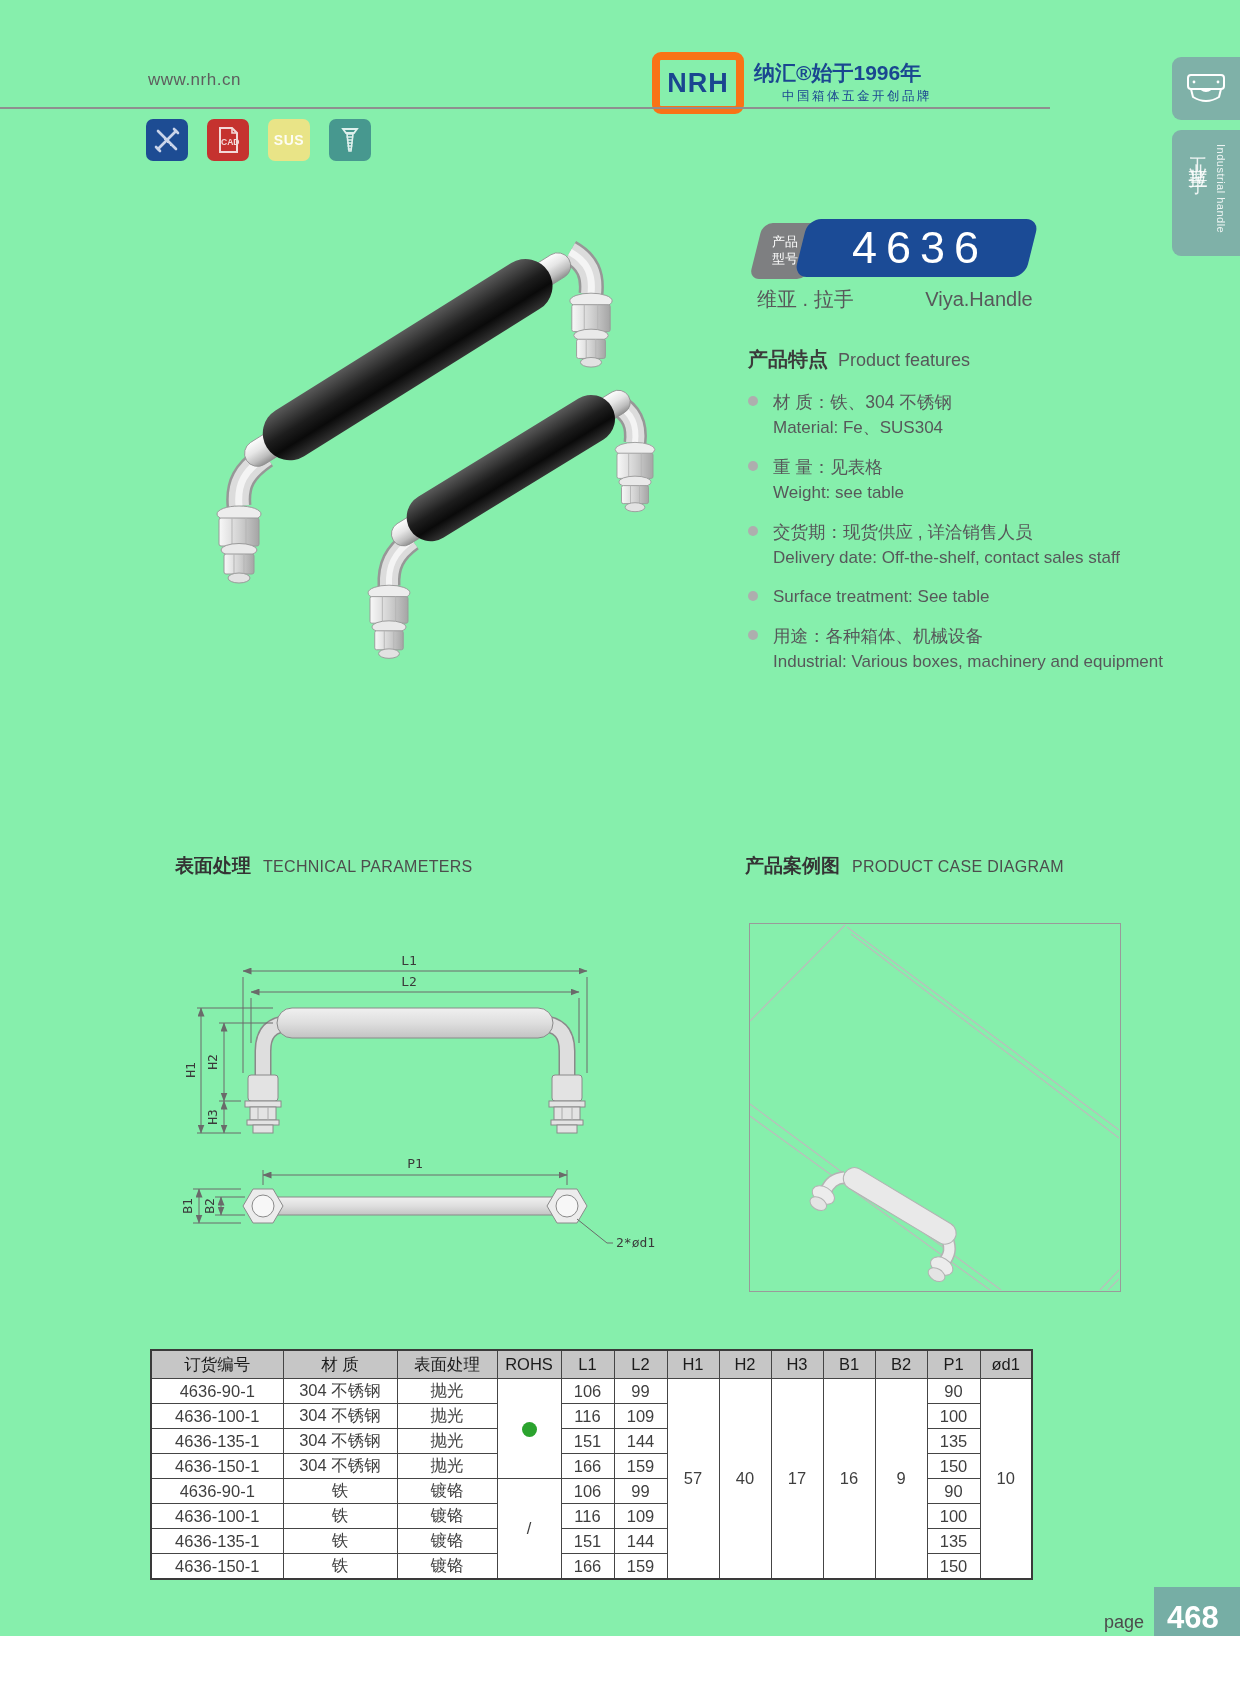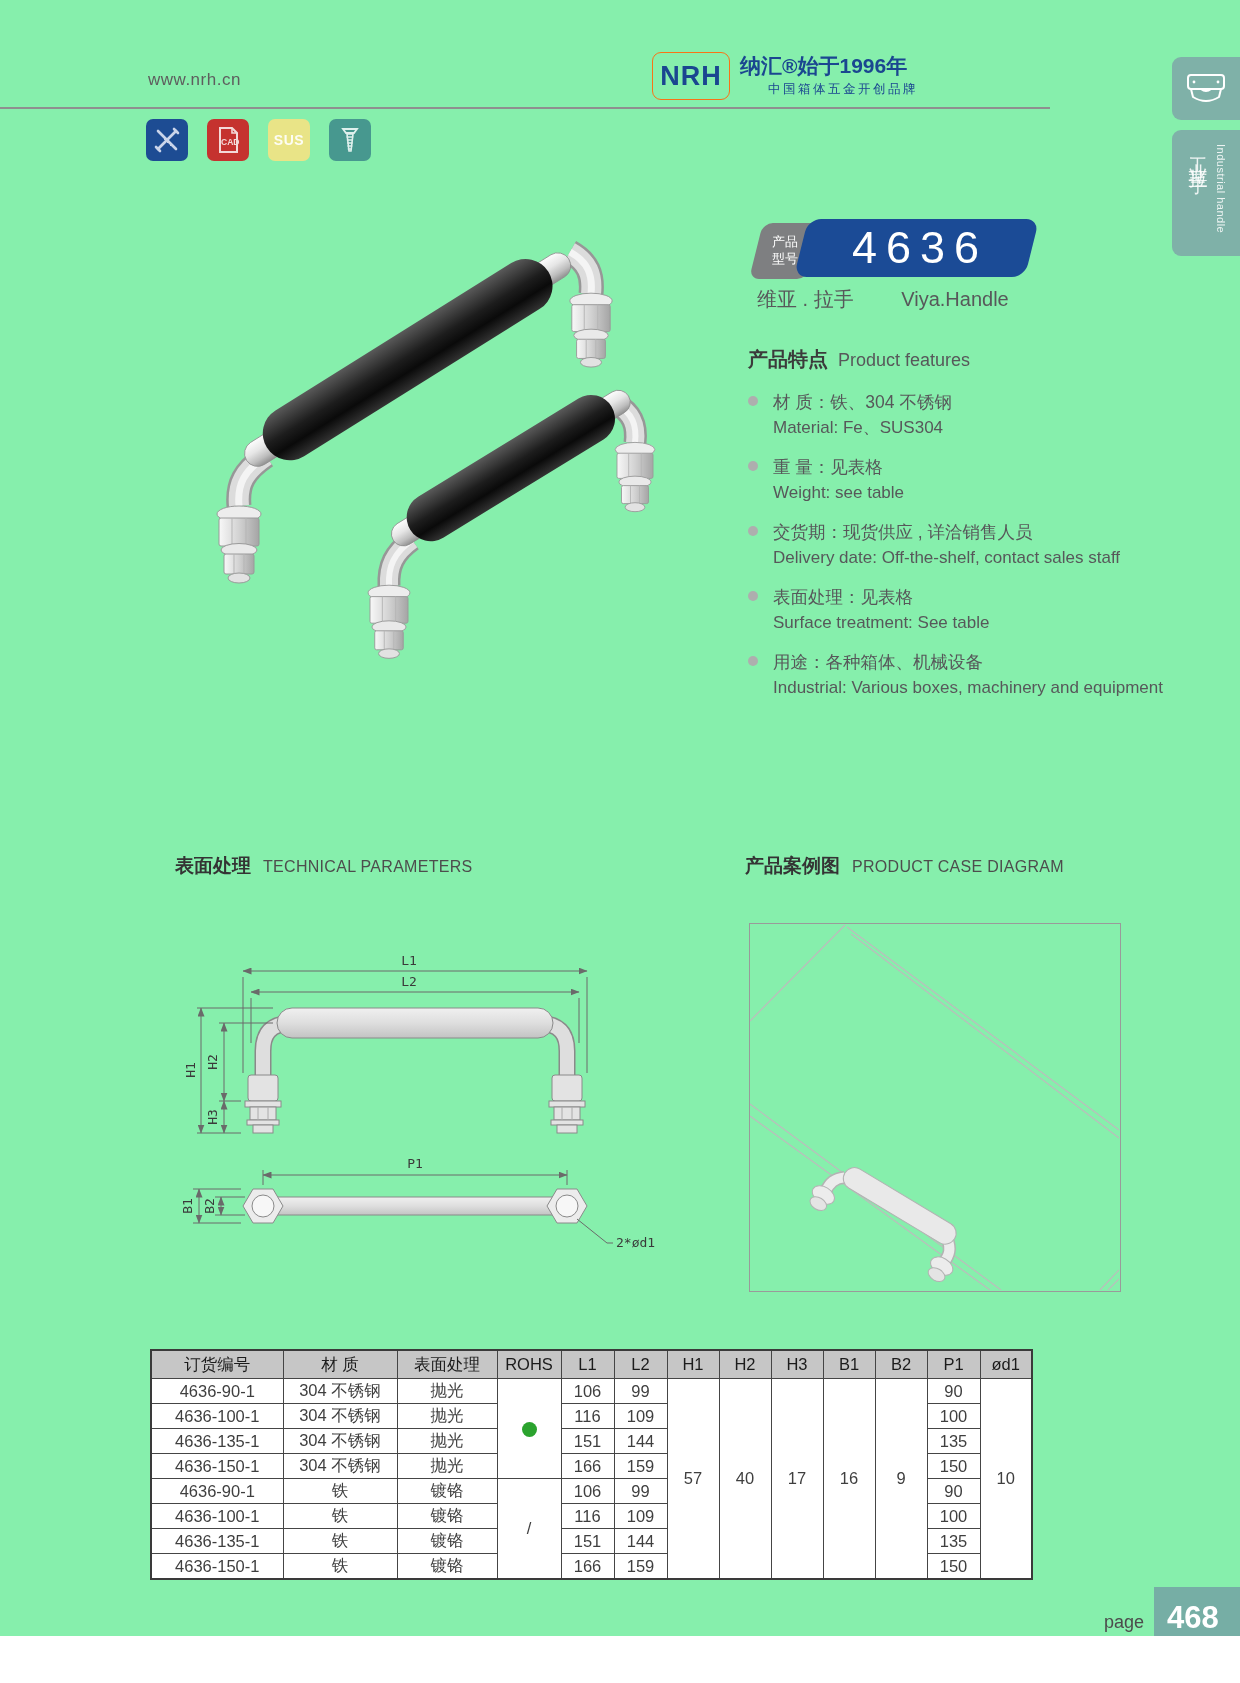--- a/index.html
+++ b/index.html
@@ -3,21 +3,21 @@
 <meta charset="utf-8">
 <style>
   html,body{margin:0;padding:0;background:#ffffff;}
   #page{position:relative;width:1240px;height:1636px;background:#86efac;overflow:hidden;
         font-family:"Liberation Sans",sans-serif;color:#57585a;}
 
   
   .website{position:absolute;left:148px;top:70px;font-size:17px;color:#5e5e5e;letter-spacing:.5px;}
   .header-rule{position:absolute;left:0;top:107px;width:1050px;height:2px;background:#8f8f8f;}
   .logo-wrap{position:absolute;left:652px;top:52px;display:flex;align-items:center;gap:10px;}
-  .logo-box{width:76px;height:46px;border:1px solid #f97316;border-radius:9px;display:flex;
+  .logo-box{width:76px;height:46px;border:8px solid #f97316;border-radius:9px;display:flex;
             align-items:center;justify-content:center;font-weight:bold;font-size:27px;color:#1a4690;letter-spacing:1px;text-align:right;}
   .logo-tag1{font-weight:bold;font-size:21px;color:#1a4690;line-height:1.15;}
   .logo-tag2{font-size:12.5px;color:#1a4690;letter-spacing:2.5px;margin-top:2px;margin-left:28px;}
 
   
   .badges{position:absolute;left:146px;top:119px;display:flex;gap:19px;}
   .badge{width:42px;height:42px;border-radius:7px;display:flex;align-items:center;justify-content:center;}
   .badge.blue{background:#1d4c93;} .badge.red{background:#c5322f;}
   .badge.yellow{background:#e9e487;} .badge.teal{background:#47988f;}
   .badge .sus{color:#fdfdf4;font-weight:bold;font-size:14px;letter-spacing:.5px;}
@@ -30,21 +30,21 @@
   .v-en{writing-mode:vertical-rl;font-size:11px;color:rgba(255,255,255,.85);letter-spacing:.5px;margin-top:2px;}
 
   
   .model-tab{position:absolute;left:756px;top:223px;width:58px;height:56px;background:#7e7f81;
              border-radius:10px;transform:skewX(-14deg);display:flex;align-items:center;justify-content:center;}
   .model-tab .inner{transform:skewX(14deg);color:#fff;font-size:13px;line-height:1.3;text-align:center;}
   .model-banner{position:absolute;left:801px;top:219px;width:231px;height:58px;background:#1b4b96;
                 border-radius:13px;transform:skewX(-14deg);display:flex;align-items:center;justify-content:center;}
   .model-banner .inner{transform:skewX(14deg);color:#fff;font-size:45px;letter-spacing:9px;padding-left:8px;}
   .model-name{position:absolute;left:757px;top:286px;font-size:20px;color:#57585a;}
-  .model-name .en{margin-left:42px;}
+  .model-name .en{margin-left:66px;}
 
   
   .features{position:absolute;left:748px;top:346px;width:470px;}
   .features h3{margin:0 0 16px 0;font-size:20px;color:#3b3b3b;font-weight:bold;}
   .features h3 .en{font-weight:normal;color:#57585a;font-size:18px;margin-left:10px;}
   .feat-item{position:relative;padding-left:25px;margin-bottom:14px;}
   .feat-item .bullet{position:absolute;left:0;top:7px;width:10px;height:10px;border-radius:50%;background:#aeaeae;}
   .feat-cn{font-size:17.5px;line-height:26px;color:#57585a;}
   .feat-en{font-size:17px;line-height:25px;color:#57585a;}
 
@@ -229,21 +229,20 @@
       <div class="feat-cn">重  量：见表格</div>
       <div class="feat-en">Weight: see table</div>
     </div>
     <div class="feat-item">
       <span class="bullet"></span>
       <div class="feat-cn">交货期：现货供应 , 详洽销售人员</div>
       <div class="feat-en">Delivery date: Off-the-shelf, contact sales staff</div>
     </div>
     <div class="feat-item">
       <span class="bullet"></span>
-      <div class="feat-cn">表面处理：见表格</div>
       <div class="feat-en">Surface treatment: See table</div>
     </div>
     <div class="feat-item">
       <span class="bullet"></span>
       <div class="feat-cn">用途：各种箱体、机械设备</div>
       <div class="feat-en">Industrial: Various boxes, machinery and equipment</div>
     </div>
   </div>
 
   <div id="sec-tech" class="sec-head">

